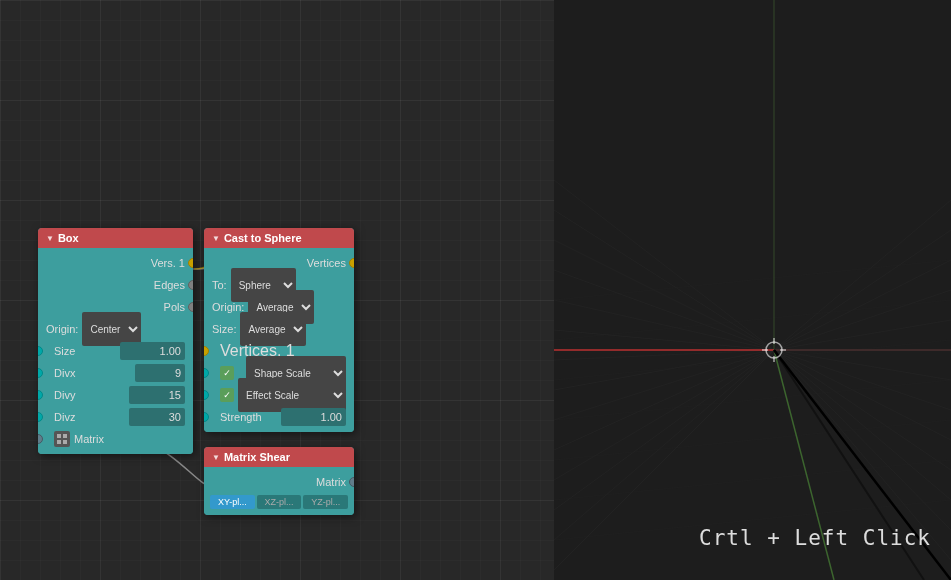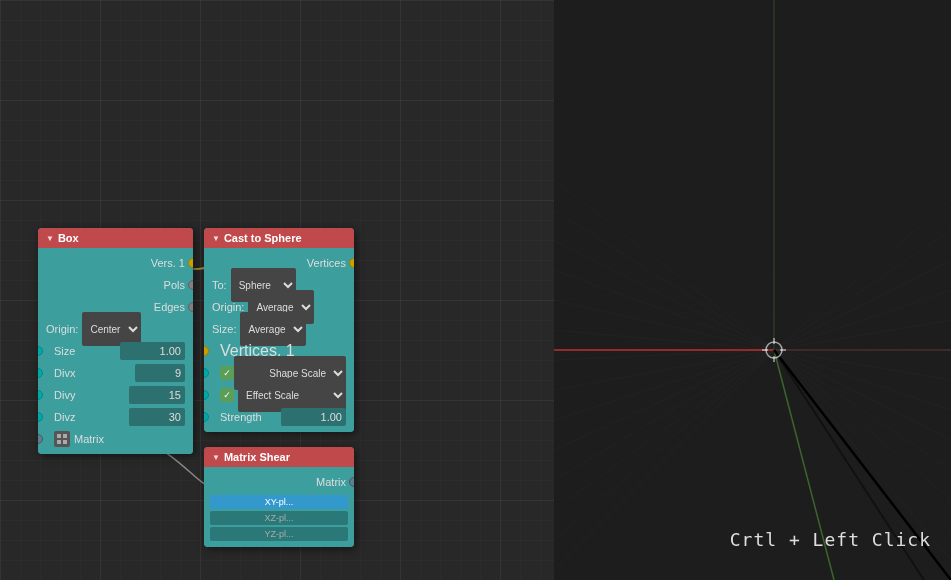--- a/index.html
+++ b/index.html
@@ -203,30 +203,29 @@
       height: 100%;
       pointer-events: none;
     }
 
     .shortcut-text {
       position: absolute;
       bottom: 30px;
       right: 20px;
       color: rgba(255,255,255,0.85);
       font-family: monospace;
-      font-size: 18px;
+      font-size: 21px;
       letter-spacing: 1px;
     }
 
     
     .tab-row {
       display: flex;
       gap: 2px;
       padding: 2px 6px;
-      flex-direction: column;
     }
 
     .tab-btn {
       background: #2a7878;
       color: #aaa;
       font-size: 9px;
       padding: 2px 4px;
       border-radius: 2px;
       border: none;
       cursor: pointer;
@@ -273,26 +272,26 @@
       <span>Box</span>
     </div>
     <div class="node-body">
 
       <div class="node-row">
         <span class="row-label">Vers. 1</span>
         <div class="socket socket-right socket-yellow" style="top:6px;"></div>
       </div>
 
       <div class="node-row">
+        <span class="row-label">Edges</span>
+        <div class="socket socket-right socket-gray" style="top:6px;"></div>
+      </div>
+
+      <div class="node-row">
         <span class="row-label">Pols</span>
-        <div class="socket socket-right socket-gray" style="top:6px;"></div>
-      </div>
-
-      <div class="node-row">
-        <span class="row-label">Edges</span>
         <div class="socket socket-right socket-gray" style="top:6px;"></div>
       </div>
 
       <div class="node-row">
         <span style="color:#ddd;font-size:11px;margin-right:4px;">Origin:</span>
         <select class="node-select">
           <option>Center</option>
           <option>Corner</option>
         </select>
       </div>
@@ -373,21 +372,21 @@
       </div>
 
       <div class="node-row">
         <div class="socket socket-left socket-yellow" style="top:6px;"></div>
         <span style="color:#ddd;font-size:16px;padding-left:8px;">Vertices. 1</span>
       </div>
 
       <div class="node-row">
         <div class="socket socket-left socket-teal" style="top:6px;"></div>
         <div class="toggle-check" style="margin-left:8px;">✓</div>
-        <select class="node-select" style="margin-left:0;flex:1;text-align:right;">
+        <select class="node-select" style="margin-left:12px;flex:1;">
           <option>Shape Scale</option>
         </select>
       </div>
 
       <div class="node-row">
         <div class="socket socket-left socket-teal" style="top:6px;"></div>
         <div class="toggle-check" style="margin-left:8px;">✓</div>
         <select class="node-select" style="margin-left:4px;flex:1;">
           <option>Effect Scale</option>
         </select>

